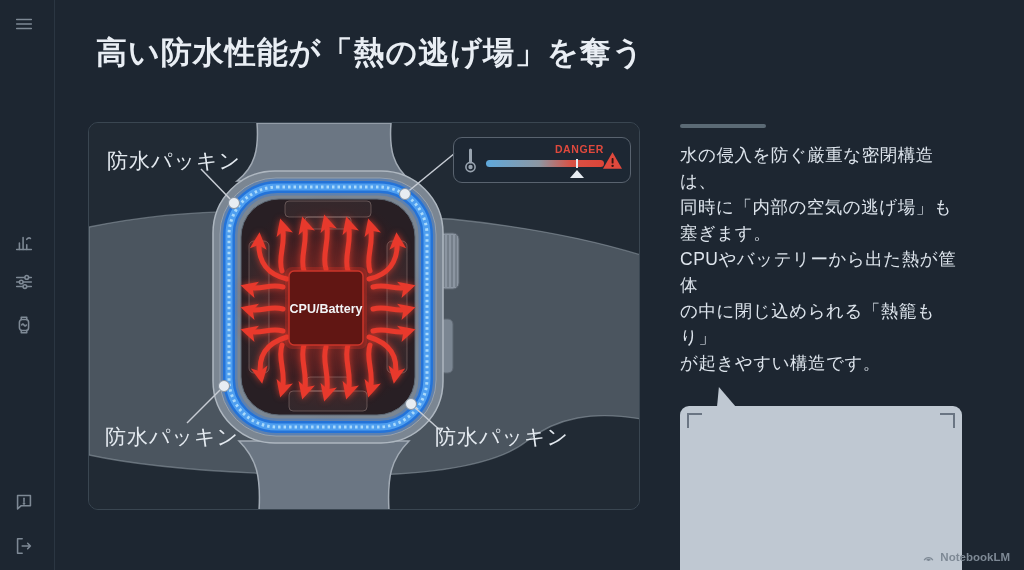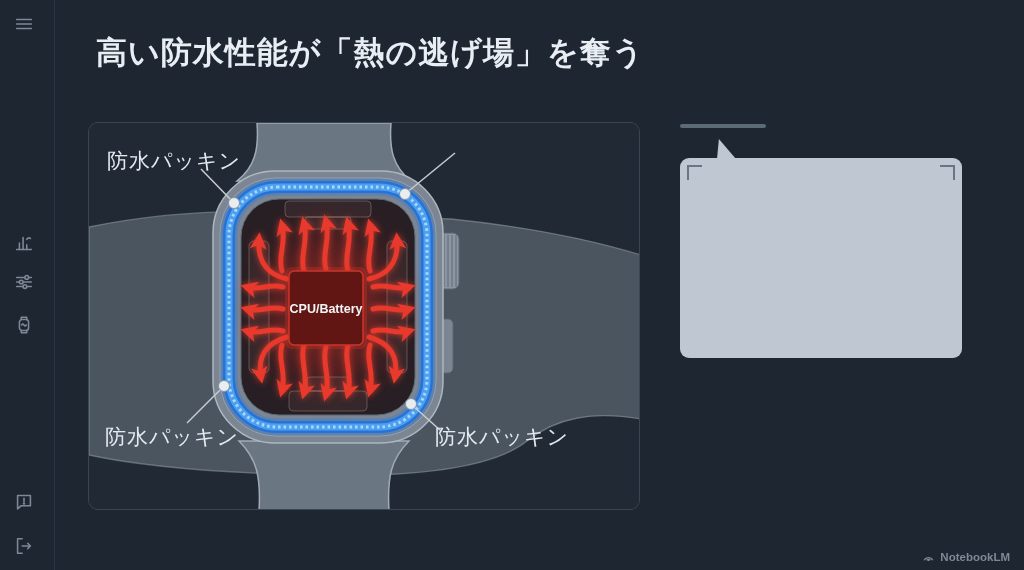--- a/index.html
+++ b/index.html
@@ -213,24 +213,47 @@
       <circle cx="316" cy="71" r="5.5"></circle>
       <circle cx="135" cy="263" r="5.5"></circle>
       <circle cx="322" cy="281" r="5.5"></circle>
     </g>
   </svg>
 
   <span class="gasket-label" style="left:18px; top:24px">防水パッキン</span>
   <span class="gasket-label" style="left:16px; top:300px">防水パッキン</span>
   <span class="gasket-label" style="left:346px;top:300px">防水パッキン</span>
 
+  <div class="gauge">
+    <svg class="thermo" width="13" height="27" viewBox="0 0 13 27">
+      <path d="M6.5 3v12" stroke="#99a4b0" stroke-width="3" stroke-linecap="round"></path>
+      <circle cx="6.5" cy="20" r="4.6" fill="none" stroke="#99a4b0" stroke-width="1.6"></circle>
+      <circle cx="6.5" cy="20" r="2.2" fill="#99a4b0"></circle>
+    </svg>
+    <span class="danger-label">DANGER</span>
+    <div class="bar">
+      <div class="bar-tick"></div>
+    </div>
+    <div class="pointer"></div>
+    <svg class="warn" width="21" height="19" viewBox="0 0 24 22">
+      <path d="M12 1.5 L23 20.5 H1 Z" fill="#e0493d"></path>
+      <rect x="11" y="8" width="2.2" height="6.5" rx="1" fill="#351512"></rect>
+      <circle cx="12.1" cy="17.2" r="1.4" fill="#351512"></circle>
+    </svg>
+  </div>
 </div>
 
 <div class="right-col">
   <div class="accent-bar"></div>
+  <p class="body-text">水の侵入を防ぐ厳重な密閉構造は、
+同時に「内部の空気の逃げ場」も
+塞ぎます。
+CPUやバッテリーから出た熱が筐体
+の中に閉じ込められる「熱籠もり」
+が起きやすい構造です。</p>
 
   <div class="callout-wrap">
     <div class="callout-tail"></div>
     <div class="callout">
       <div class="corner tl"></div>
       <div class="corner tr"></div>
       
       
       
     </div>

